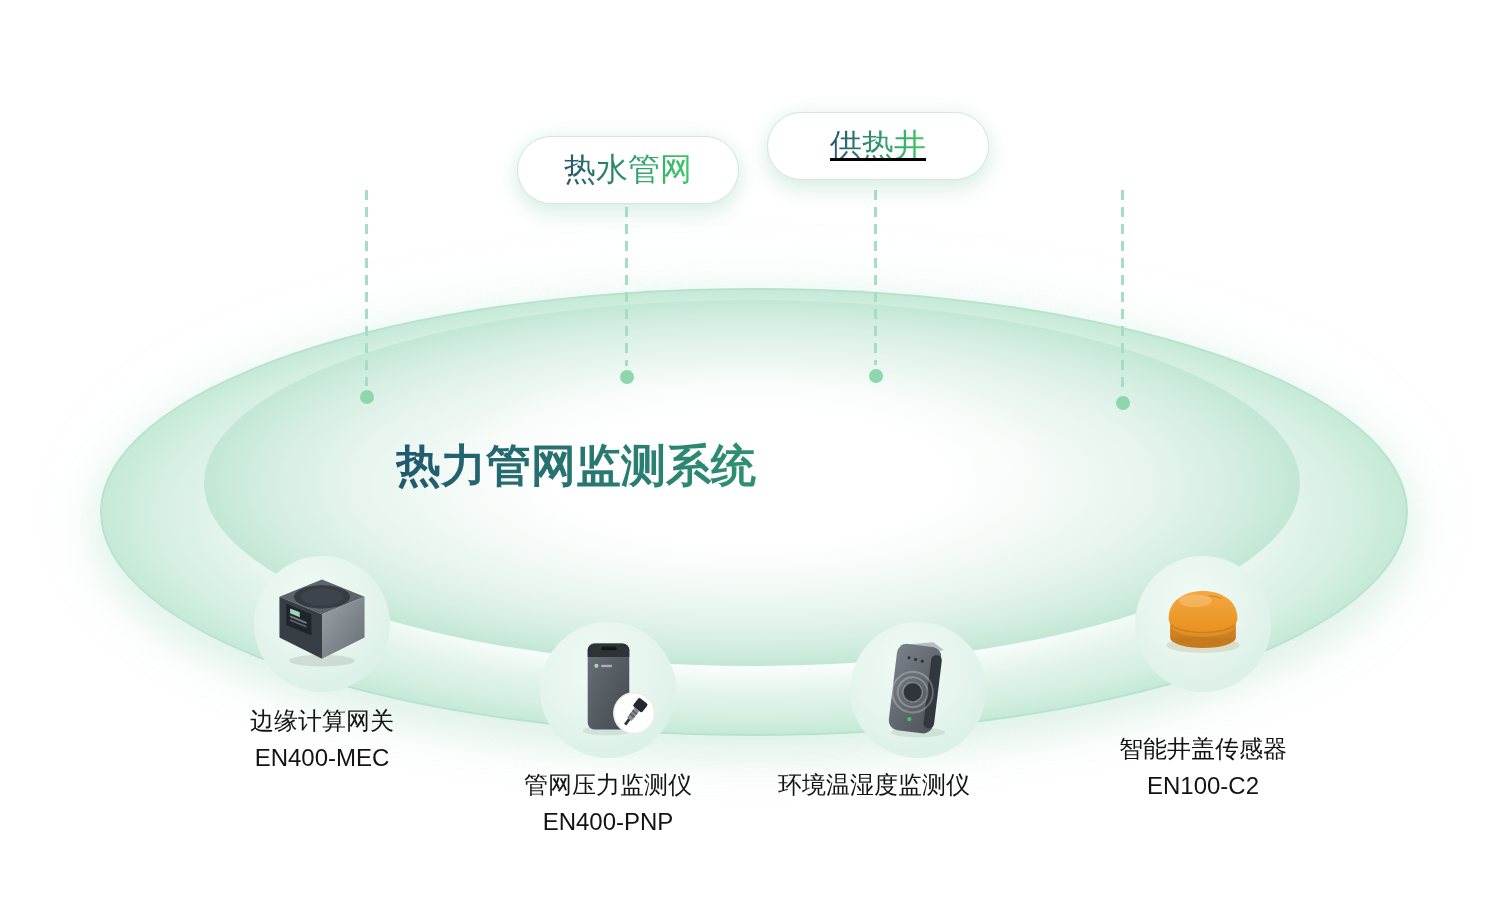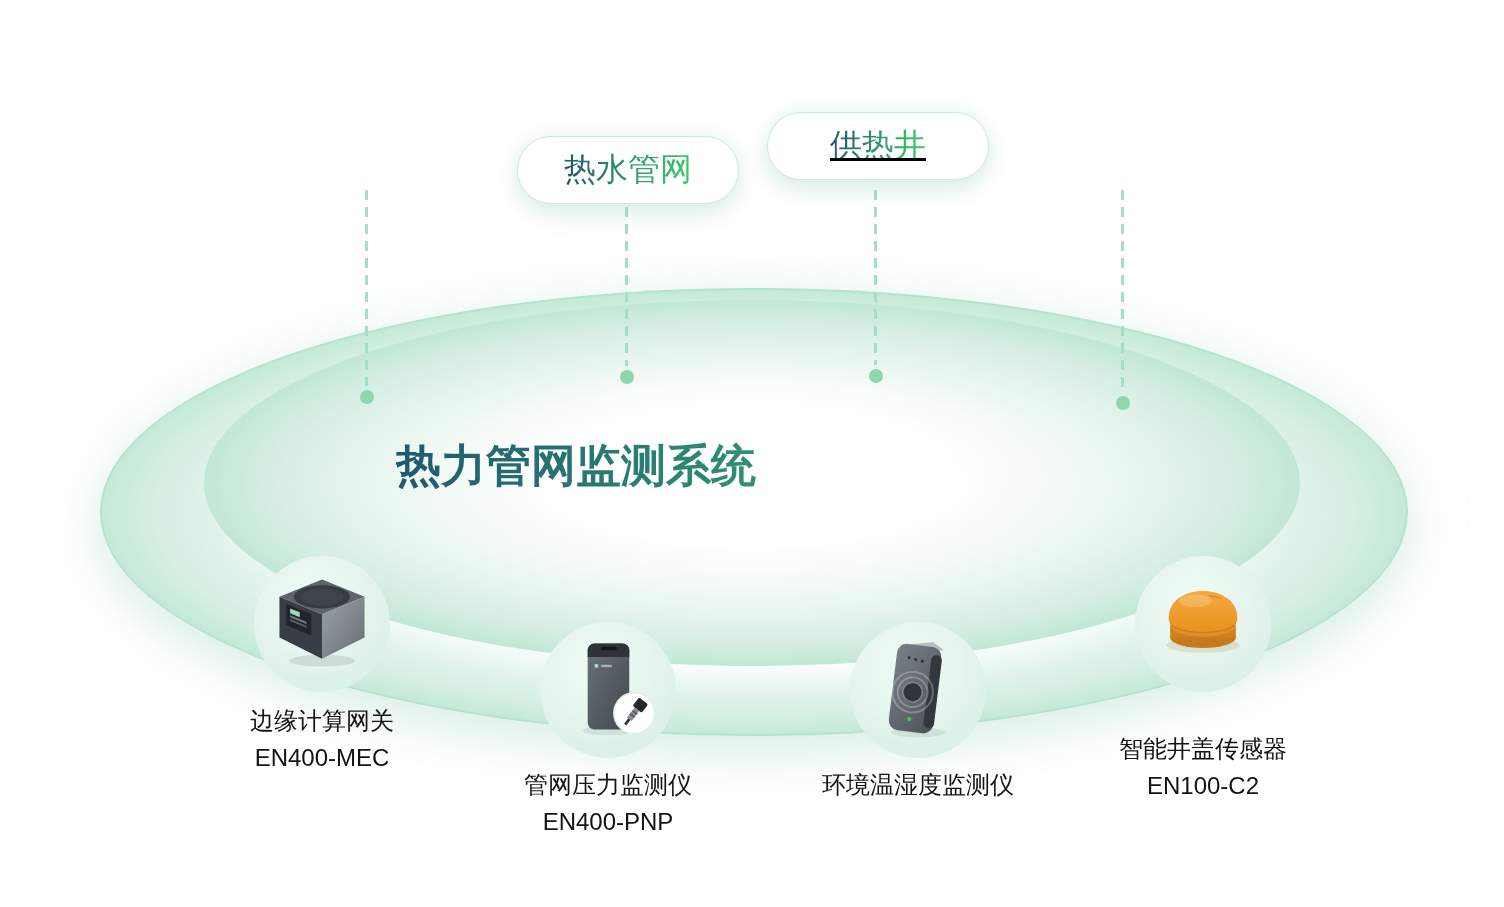--- a/index.html
+++ b/index.html
@@ -96,21 +96,21 @@
   .pc-3{left:850px;top:622px;}
   .pc-4{left:1135px;top:556px;}
   .pcircle svg{position:absolute;left:10px;top:8px;}
   
   .plabel{
     position:absolute;width:340px;text-align:center;color:#131313;
     font-size:24px;font-weight:500;line-height:37px;
   }
   .pl-1{left:152px;top:702px;}
   .pl-2{left:438px;top:766px;}
-  .pl-3{left:748px;top:766px;}
+  .pl-3{left:704px;top:766px;}
   .pl-4{left:1033px;top:702px;margin-top:28px;}
 </style>
 </head>
 <body>
 
 <div class="stage">
 
   <div class="disc-outer"></div>
   <div class="disc-surface"></div>
   <div class="disc-highlight"></div>

